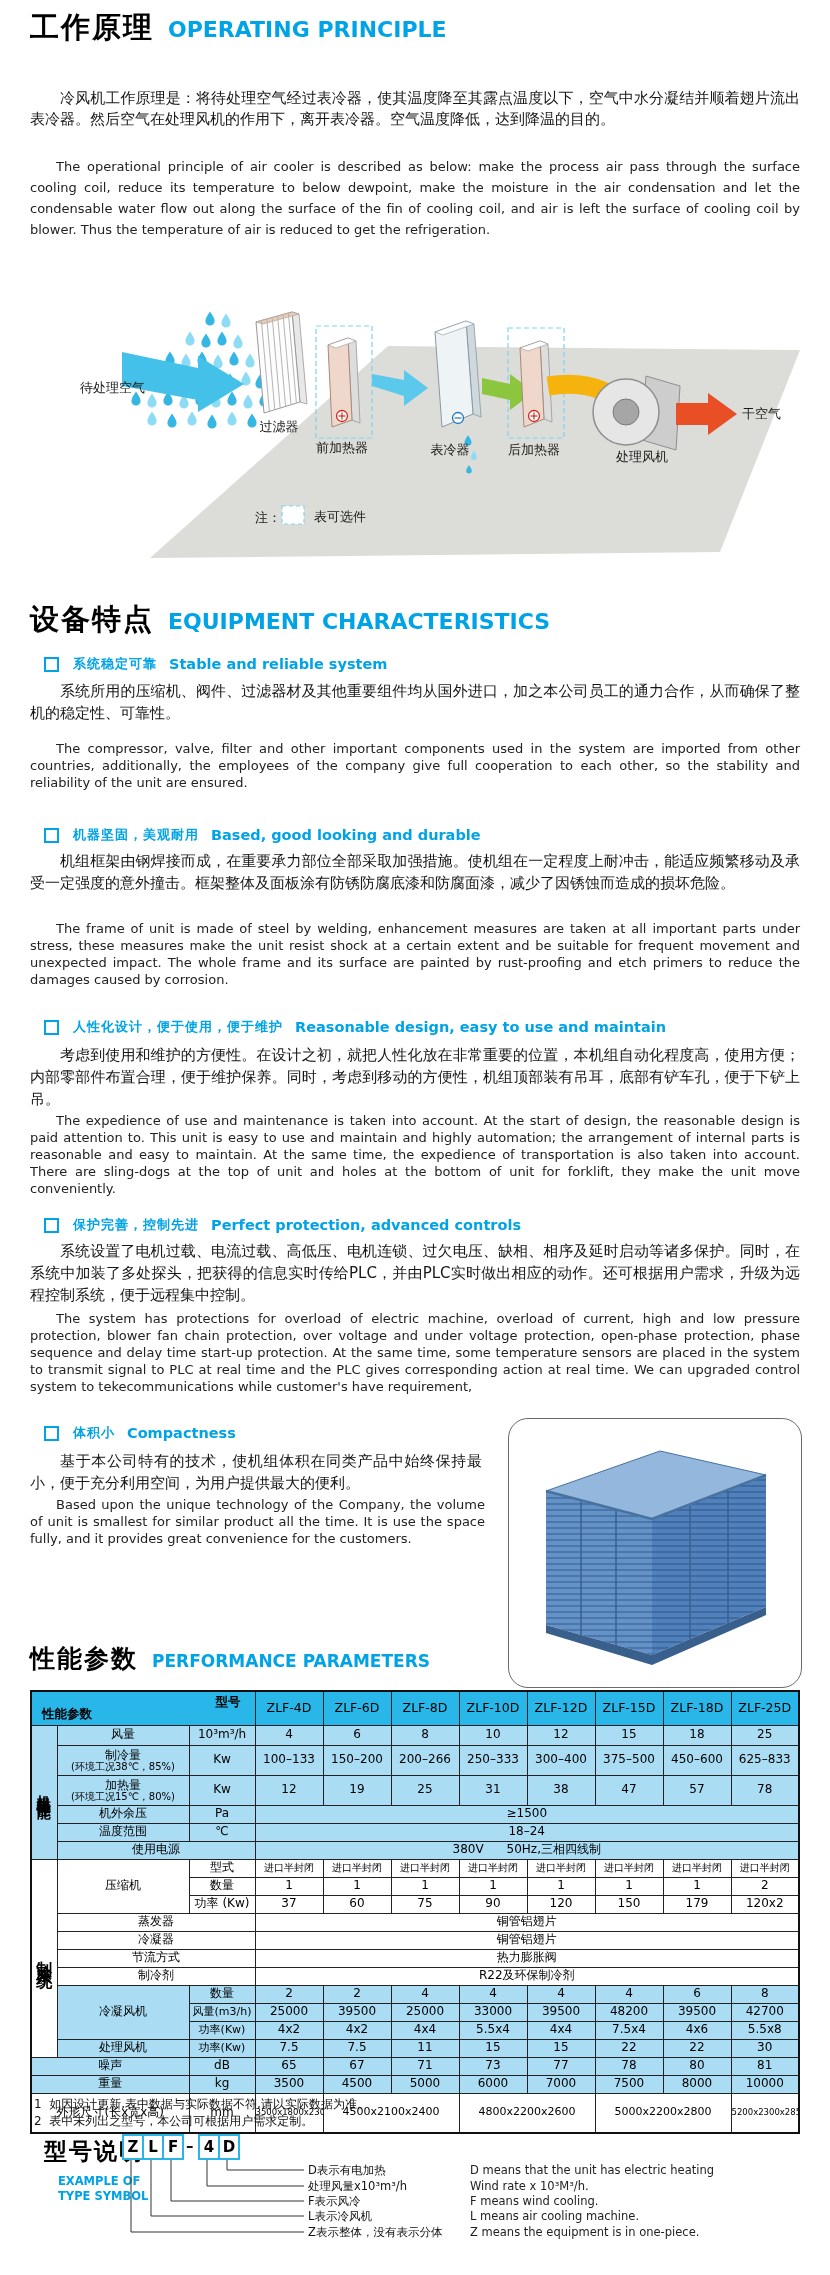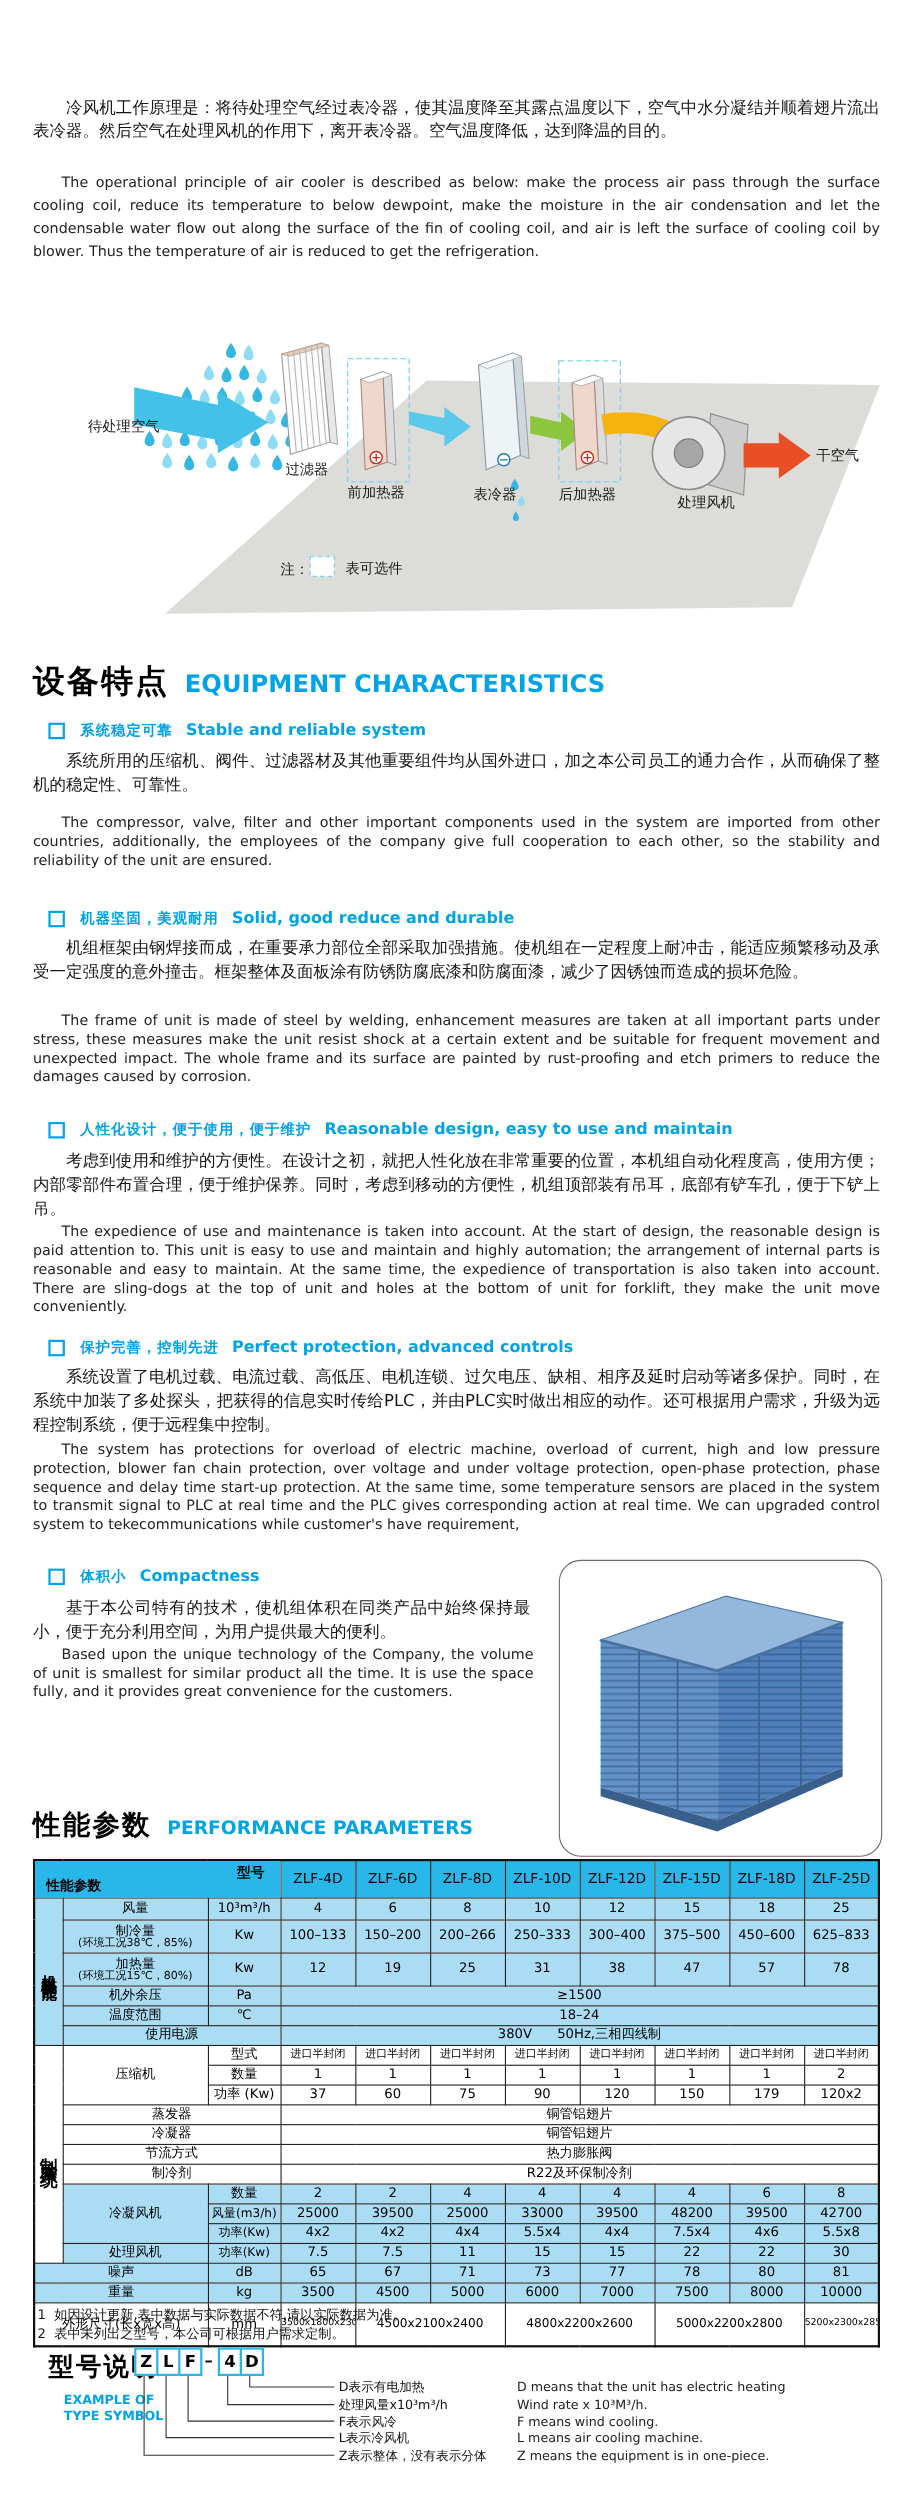--- a/index.html
+++ b/index.html
@@ -69,20 +69,24 @@
         font-size:15px;font-weight:bold;text-align:center;line-height:22px;color:#000}
   .ldash{position:absolute;font-size:15px;font-weight:bold}
   .ts-zh{position:absolute;font-size:11.5px;color:#111;white-space:nowrap}
   .ts-enl{position:absolute;font-size:11.5px;color:#222;white-space:nowrap}
 </style>
 </head>
 <body>
 
 <div id="page">
 
+  <div class="abs hrow" style="left:30px;top:8px">
+    <span class="hzh">工作原理</span>
+    <span class="hen">OPERATING PRINCIPLE</span>
+  </div>
   <div class="abs pzh" style="left:30px;top:88px;width:770px">冷风机工作原理是：将待处理空气经过表冷器，使其温度降至其露点温度以下，空气中水分凝结并顺着翅片流出表冷器。然后空气在处理风机的作用下，离开表冷器。空气温度降低，达到降温的目的。</div>
   <div class="abs pen" style="left:30px;top:156px;width:770px">The operational principle of air cooler is described as below: make the process air pass through the surface cooling coil, reduce its temperature to below dewpoint, make the moisture in the air condensation and let the condensable water flow out along the surface of the fin of cooling coil, and air is left the surface of cooling coil by blower. Thus the temperature of air is reduced to get the refrigeration.</div>
 
   <svg class="abs" style="left:30px;top:300px" width="770" height="268" viewBox="0 0 770 268">
     <defs>
       <path id="dropA" d="M0,-6.5 C2.6,-2.5 4.6,0.3 4.6,3 A4.6,4.6 0 1,1 -4.6,3 C-4.6,0.3 -2.6,-2.5 0,-6.5 Z" fill="#35b6e3"></path>
       <path id="dropB" d="M0,-6.5 C2.6,-2.5 4.6,0.3 4.6,3 A4.6,4.6 0 1,1 -4.6,3 C-4.6,0.3 -2.6,-2.5 0,-6.5 Z" fill="#8edcf4"></path>
     </defs>
 
     <polygon points="358,46 770,50 690,252 120,258" fill="#dcdcd8"></polygon>
@@ -215,21 +219,21 @@
     <span class="fsq"></span>
     <span class="ftzh">系统稳定可靠</span>
     <span class="ften">Stable and reliable system</span>
   </div>
   <div class="abs fzh" style="left:30px;top:680px;width:770px">系统所用的压缩机、阀件、过滤器材及其他重要组件均从国外进口，加之本公司员工的通力合作，从而确保了整机的稳定性、可靠性。</div>
   <div class="abs fen" style="left:30px;top:740px;width:770px">The compressor, valve, filter and other important components used in the system are imported from other countries, additionally, the employees of the company give full cooperation to each other, so the stability and reliability of the unit are ensured.</div>
 
   <div class="abs fhead" style="left:30px;top:826px">
     <span class="fsq"></span>
     <span class="ftzh">机器坚固，美观耐用</span>
-    <span class="ften">Solid, good reduce and durable</span>
+    <span class="ften">Based, good looking and durable</span>
   </div>
   <div class="abs fzh" style="left:30px;top:850px;width:770px">机组框架由钢焊接而成，在重要承力部位全部采取加强措施。使机组在一定程度上耐冲击，能适应频繁移动及承受一定强度的意外撞击。框架整体及面板涂有防锈防腐底漆和防腐面漆，减少了因锈蚀而造成的损坏危险。</div>
   <div class="abs fen" style="left:30px;top:920px;width:770px">The frame of unit is made of steel by welding, enhancement measures are taken at all important parts under stress, these measures make the unit resist shock at a certain extent and be suitable for frequent movement and unexpected impact. The whole frame and its surface are painted by rust-proofing and etch primers to reduce the damages caused by corrosion.</div>
 
   <div class="abs fhead" style="left:30px;top:1018px">
     <span class="fsq"></span>
     <span class="ftzh">人性化设计，便于使用，便于维护</span>
     <span class="ften">Reasonable design, easy to use and maintain</span>
   </div>
   <div class="abs fzh" style="left:30px;top:1044px;width:770px">考虑到使用和维护的方便性。在设计之初，就把人性化放在非常重要的位置，本机组自动化程度高，使用方便；内部零部件布置合理，便于维护保养。同时，考虑到移动的方便性，机组顶部装有吊耳，底部有铲车孔，便于下铲上吊。</div>

